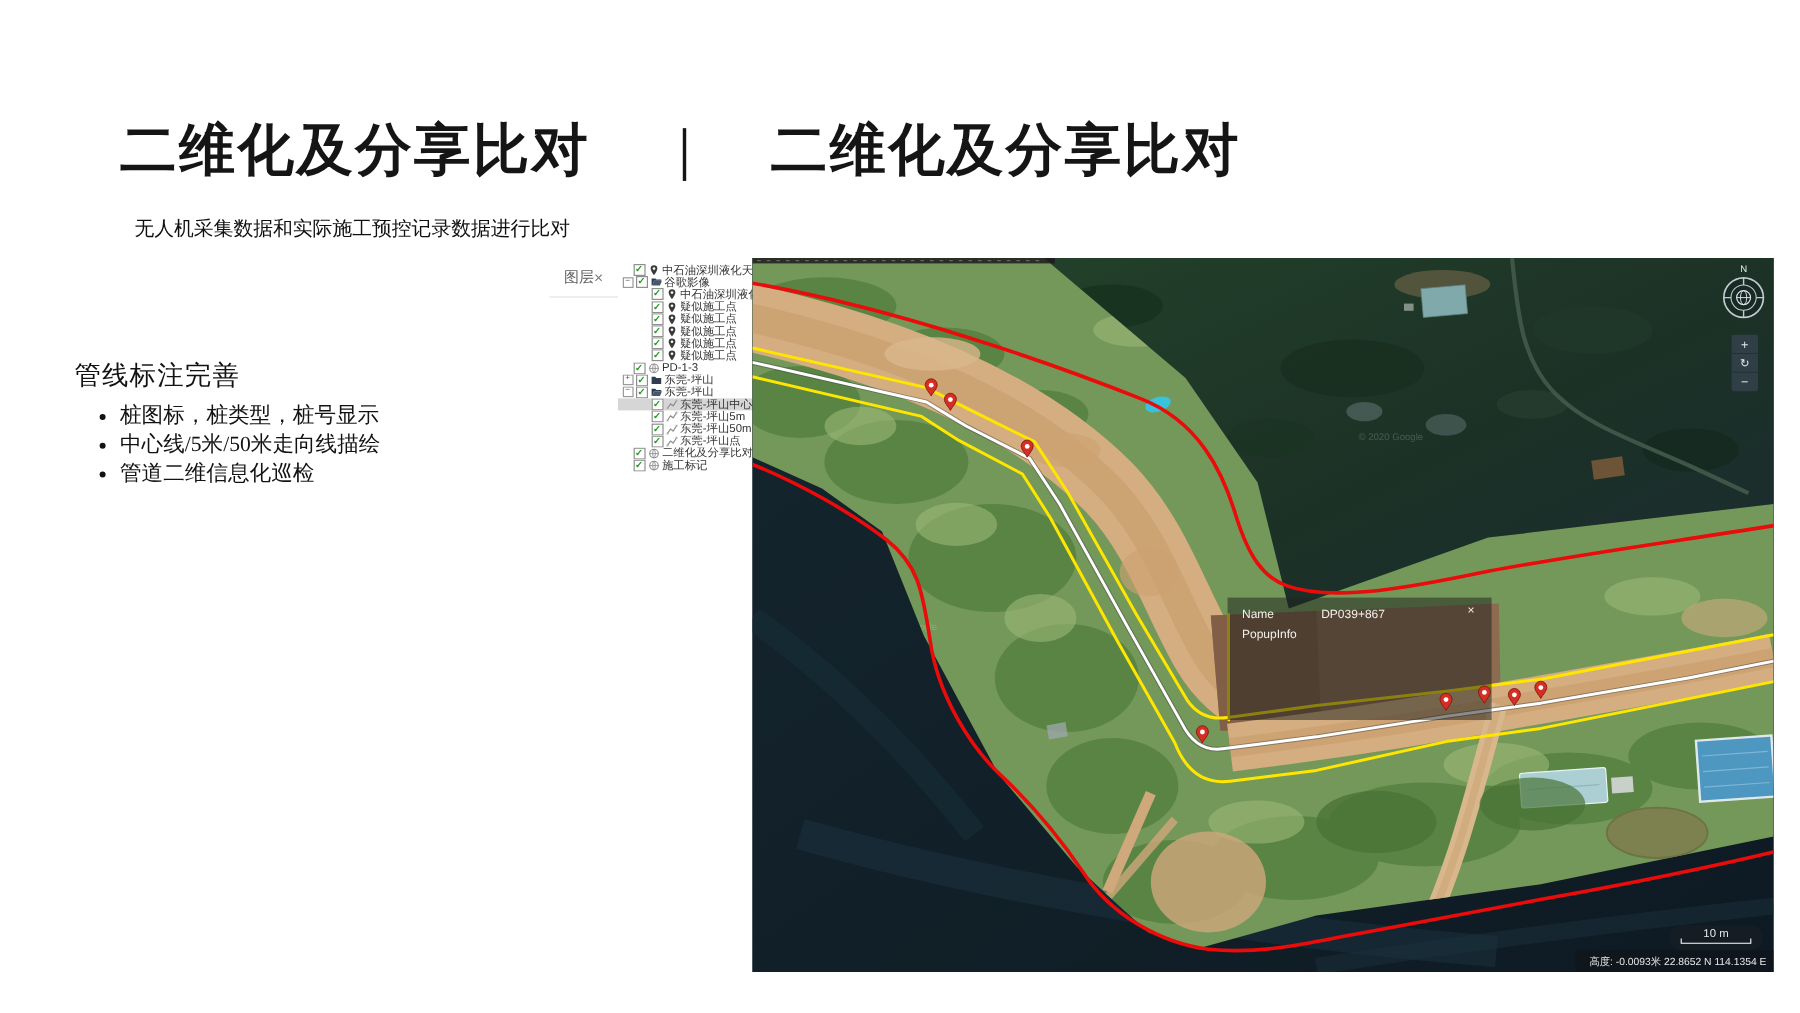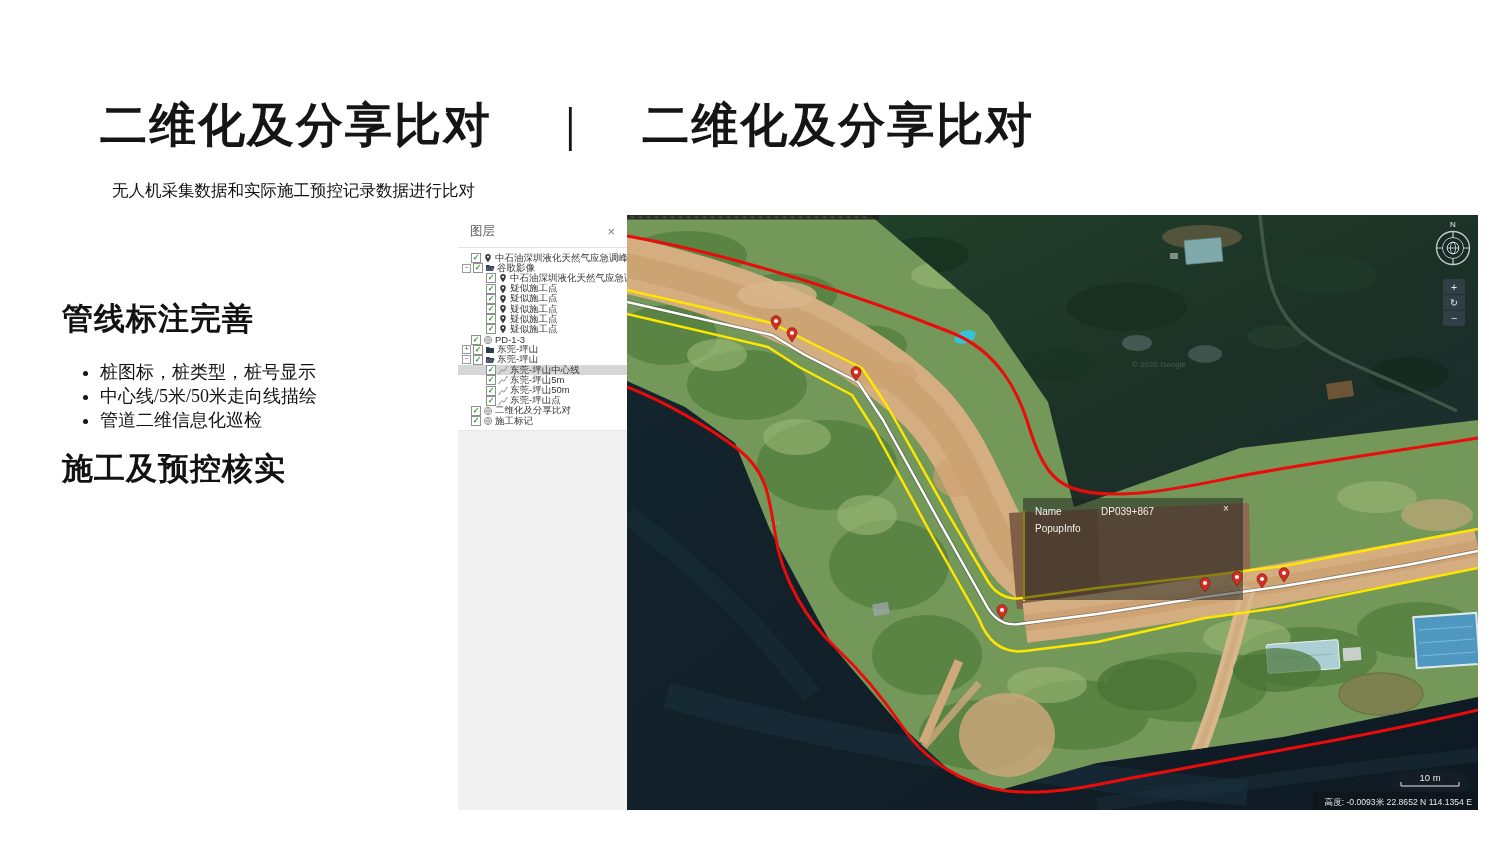--- a/index.html
+++ b/index.html
@@ -6,32 +6,32 @@
   body{width:1500px;height:844px;background:#ffffff;position:relative;overflow:hidden;
        font-family:"Liberation Sans",sans-serif;color:#141414;}
 
   
   .title-row{position:absolute;left:100px;top:94px;font-size:47px;font-weight:800;
              color:#151515;letter-spacing:2px;white-space:nowrap;}
   .title-sep{display:inline-block;margin:0 64px 0 72px;font-weight:400;transform:scaleX(.75);}
   .subtitle{position:absolute;left:112px;top:180px;font-size:16.5px;color:#101010;margin:0;}
 
   .sec{position:absolute;left:62px;font-family:"Liberation Serif",serif;color:#121212;}
-  .sec h2{margin:0;font-size:31px;font-weight:700;letter-spacing:1px;}
-  .sec ul{margin:20px 0 0 0;padding-left:38px;font-size:18px;}
+  .sec h2{margin:0;font-size:22px;font-weight:400;letter-spacing:1px;}
+  .sec ul{margin:6px 0 0 0;padding-left:38px;font-size:18px;}
   .sec-1{top:298px;width:420px;}
   .sec-1 li{line-height:24px;margin:0;}
   .sec-2{top:448px;width:404px;}
   .sec-2 li{line-height:25px;margin-bottom:29px;}
 
   
   .app{position:absolute;left:458px;top:215px;width:1020px;height:595px;display:flex;}
 
   .layers-panel{width:169px;height:595px;background:#ffffff;flex:none;display:flex;
-                flex-direction:column;font-size:9.5px;color:#333;}
+                flex-direction:row;font-size:9.5px;color:#333;}
   .lp-head{height:32px;flex:none;display:flex;align-items:center;justify-content:space-between;
            padding:0 12px;font-size:12.5px;color:#5f5f5f;border-bottom:1px solid #e3e3e3;}
   .lp-close{font-size:13px;color:#7d7d7d;cursor:pointer;}
   .lp-tree{padding:5px 0 4px 0;background:#fff;}
   .lp-row{display:flex;align-items:center;height:10.2px;white-space:nowrap;overflow:hidden;}
   .lp-row.sel{background:#d6d6d6;}
   .tg{width:7px;height:7px;border:1px solid #9a9a9a;background:#fff;font-size:7px;line-height:5px;
       text-align:center;color:#555;margin-right:2px;flex:none;box-sizing:content-box;}
   .cb{width:8px;height:8px;border:1px solid #8f8f8f;background:#fff;font-size:8px;line-height:7px;
       text-align:center;font-weight:bold;margin-right:2px;flex:none;box-sizing:content-box;}
@@ -59,21 +59,20 @@
   <section class="sec sec-1">
     <h2>管线标注完善</h2>
     <ul>
         <li>桩图标，桩类型，桩号显示</li>
         <li>中心线/5米/50米走向线描绘</li>
         <li>管道二维信息化巡检</li>
       </ul>
   </section>
 
   <section class="sec sec-2">
-    <h2>施工及预控核实</h2>
   </section>
 
   <div class="app">
 
     <aside class="layers-panel">
       <div class="lp-head">
         <span>图层</span>
         <span class="lp-close">×</span>
       </div>
       <div class="lp-tree" id="layer-tree">

